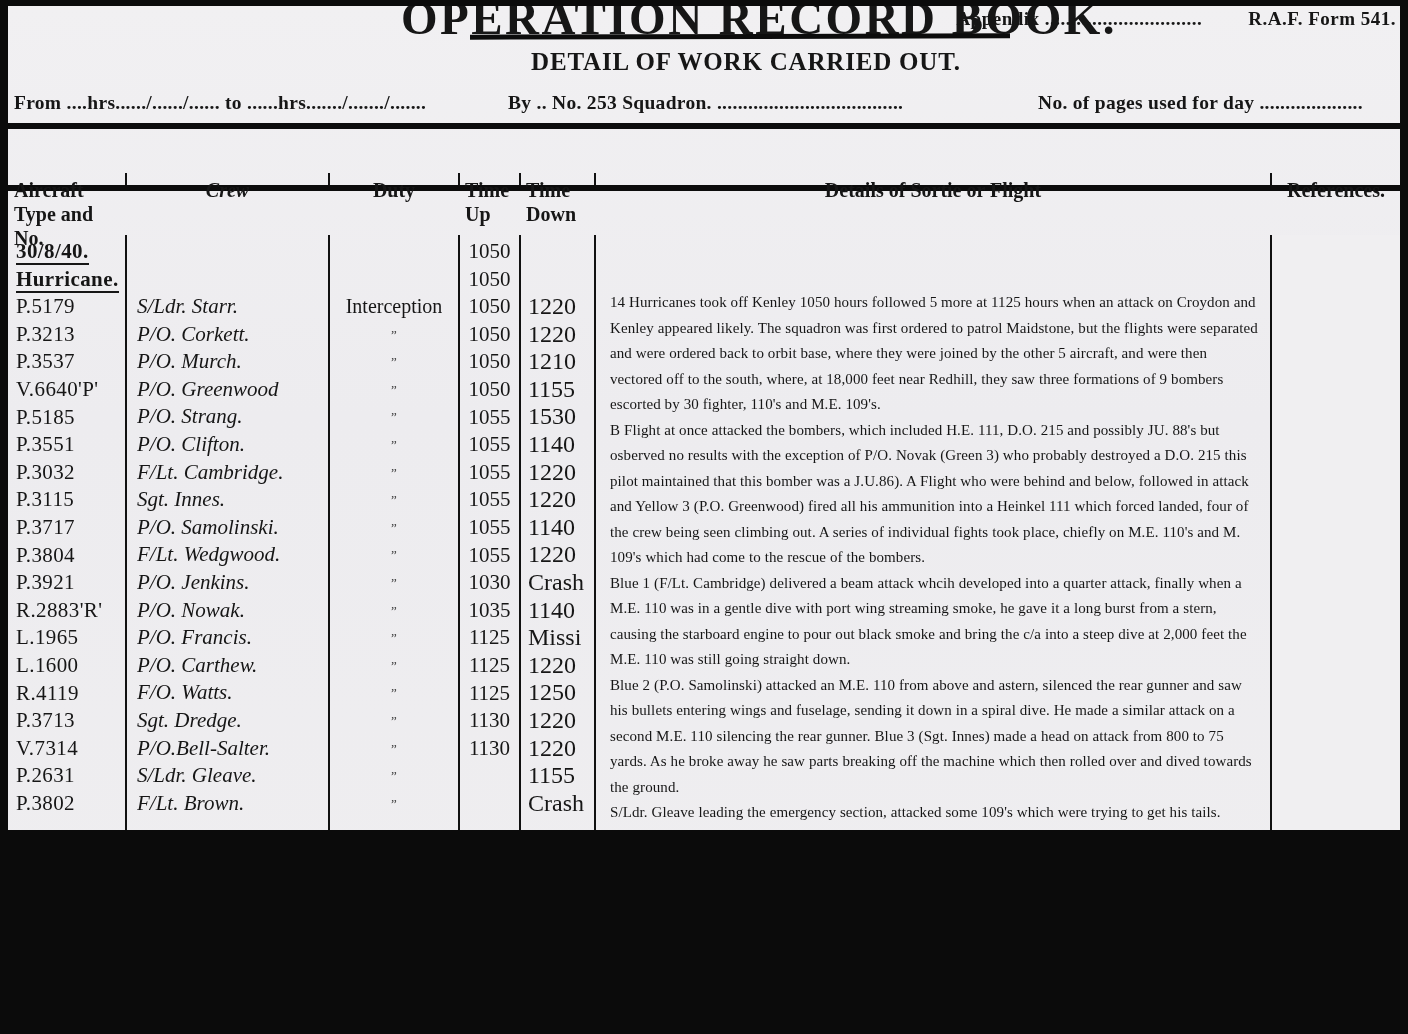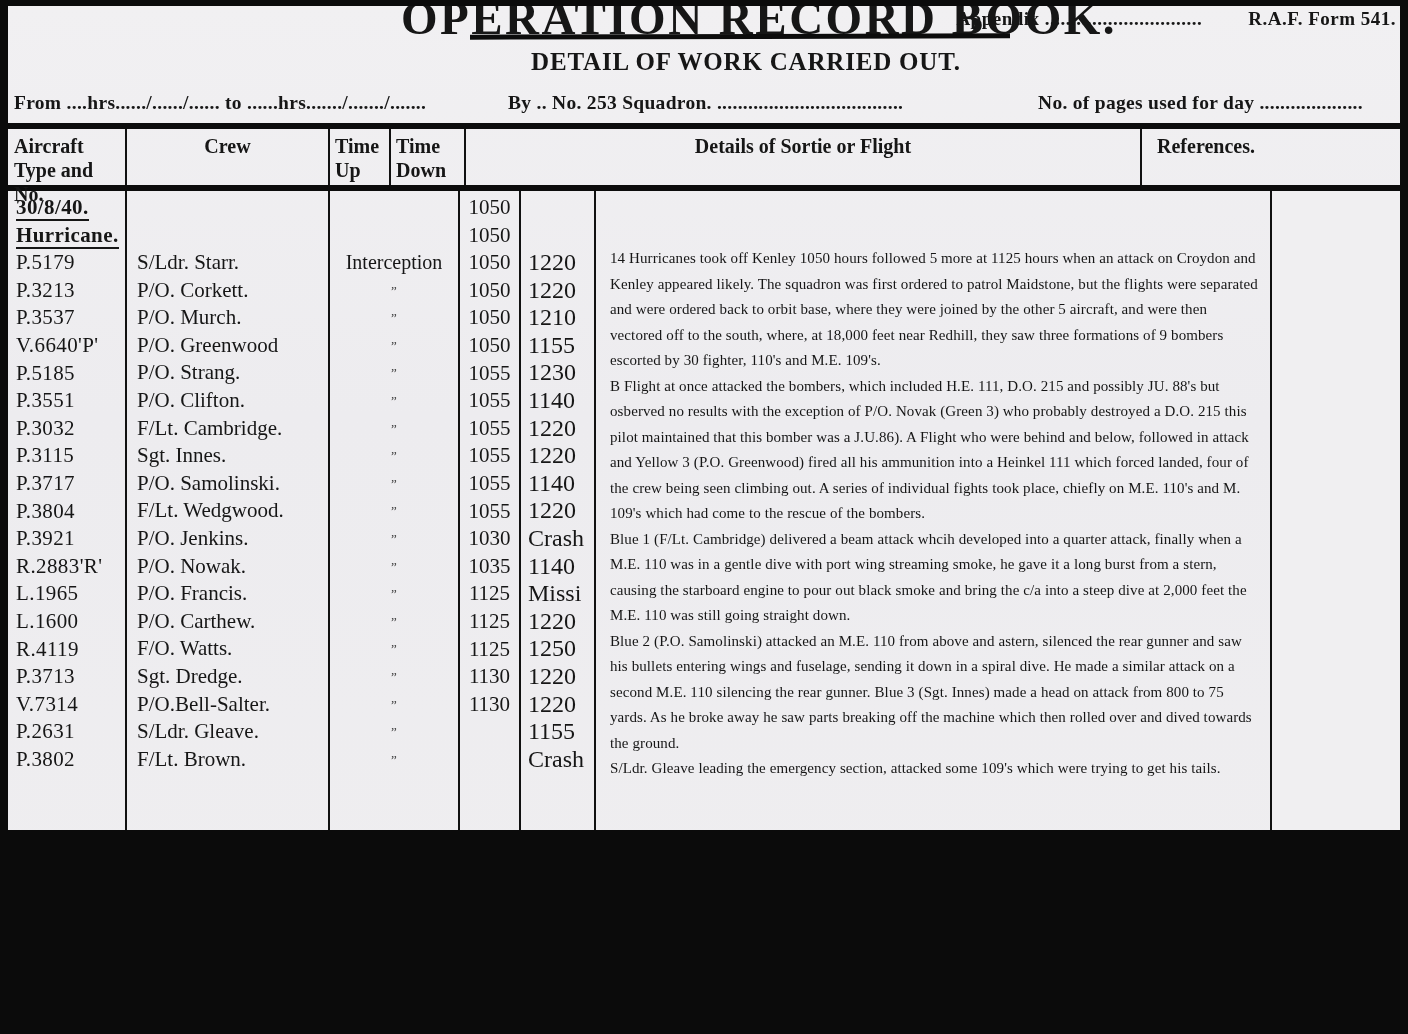--- a/index.html
+++ b/index.html
@@ -22,23 +22,23 @@
   .from-line{position:absolute;left:6px;top:0;letter-spacing:.3px;}
   .by-line{position:absolute;left:500px;top:0;letter-spacing:.3px;text-align:right;}
   .pages-line{position:absolute;left:1030px;top:0;letter-spacing:.3px;}
 
   
   .orb-table{position:absolute;top:117px;left:0;right:0;bottom:0;border-top:6px solid #0c0c0c;
              display:flex;flex-direction:column;}
   .thead{display:flex;height:62px;border-bottom:6px solid #0c0c0c;box-sizing:border-box;
          font-weight:700;font-size:20px;line-height:24px;}
   .tbody{flex:1;display:flex;overflow:hidden;}
-  .hcell,.col{box-sizing:border-box;border-right:2px solid #111;}
+  .hcell,.col{box-sizing:border-box;border-right:2px solid #111;margin-top:44px;}
   .hcell:last-child,.col:last-child{border-right:none;}
-  .w-aircraft{width:119px;} .w-crew{width:203px;} .w-duty{width:130px;}
+  .w-aircraft{width:119px;} .w-crew{width:203px;font-style:italic;} .w-duty{width:130px;}
   .w-up{width:61px;} .w-down{width:75px;} .w-details{width:676px;} .w-refs{width:128px;}
   .hcell{padding-top:5px;}
   .h-left{padding-left:6px;text-align:left;}
   .h-center{text-align:center;}
   .h-up{padding-left:5px;}
 
   .col{padding-top:3px;}
   .cell-line{height:27.6px;line-height:27.6px;white-space:nowrap;overflow:hidden;}
 
   .col-aircraft{padding-left:8px;font-size:21px;letter-spacing:.4px;}
@@ -82,20 +82,21 @@
     </div>
 
     <div class="orb-table">
 
       <div class="thead">
         <div class="hcell h-left w-aircraft">
           <div>Aircraft</div>
           <div>Type and No.</div>
         </div>
         <div class="hcell h-center w-crew">Crew</div>
+        <div class="hcell h-center w-duty">Duty</div>
         <div class="hcell h-up w-up">
           <div>Time</div>
           <div>Up</div>
         </div>
         <div class="hcell h-up w-down">
           <div>Time</div>
           <div>Down</div>
         </div>
         <div class="hcell h-center w-details">Details of Sortie or Flight</div>
         <div class="hcell h-center w-refs">References.</div>
@@ -204,21 +205,21 @@
               <div class="cell-line">1130</div>
             </div>
         </div>
 
         <div class="col col-down w-down">
           <div>
               <div class="cell-line">1220</div>
               <div class="cell-line">1220</div>
               <div class="cell-line">1210</div>
               <div class="cell-line">1155</div>
-              <div class="cell-line">1230</div>
+              <div class="cell-line">1530</div>
               <div class="cell-line">1140</div>
               <div class="cell-line">1220</div>
               <div class="cell-line">1220</div>
               <div class="cell-line">1140</div>
               <div class="cell-line">1220</div>
               <div class="cell-line">Crash</div>
               <div class="cell-line">1140</div>
               <div class="cell-line">Missi</div>
               <div class="cell-line">1220</div>
               <div class="cell-line">1250</div>

